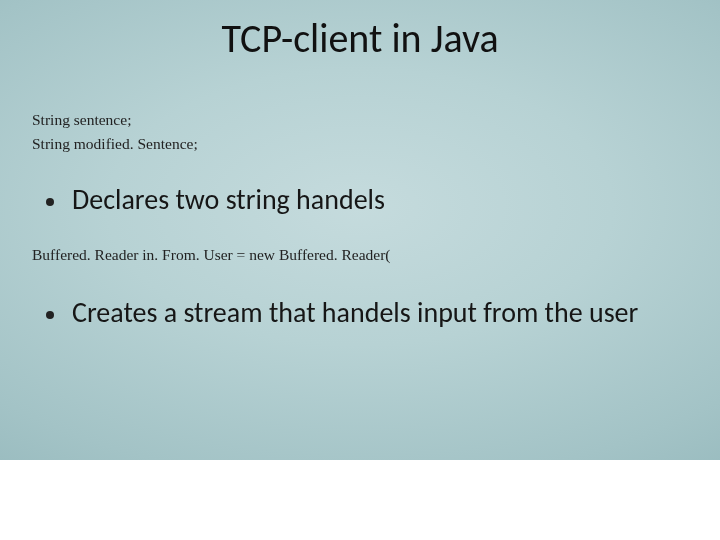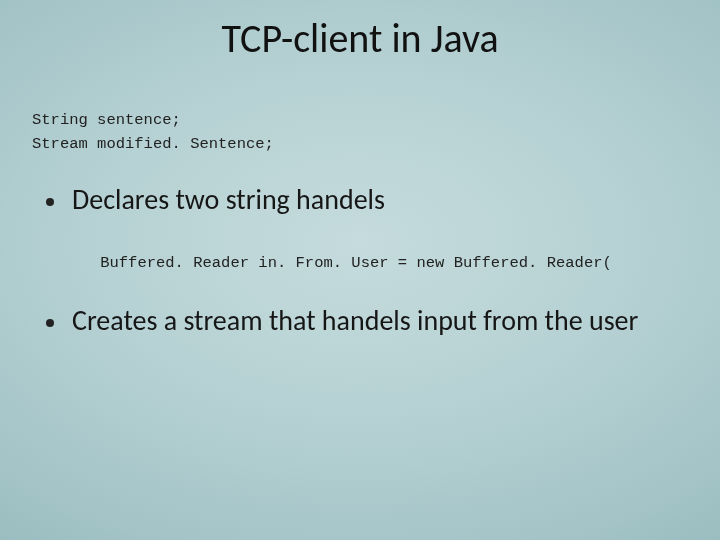--- a/index.html
+++ b/index.html
@@ -5,21 +5,21 @@
   html, body {
     margin: 0;
     padding: 0;
     width: 720px;
     height: 540px;
     overflow: hidden;
     font-family: Calibri, "Segoe UI", Arial, sans-serif;
   }
   .slide {
     width: 720px;
-    height: 540px;
+    height: 460px;
     background: radial-gradient(ellipse 140% 120% at 50% 45%,
       #c5dbdd 0%,
       #b7d2d4 25%,
       #a3c3c6 50%,
       #8eb3b7 72%,
       #6f9aa0 92%,
       #5e8a90 100%);
     position: relative;
     box-sizing: border-box;
     color: #1a1a1a;
@@ -37,21 +37,21 @@
   .body {
     position: absolute;
     top: 108px;
     left: 32px;
     right: 40px;
   }
   .code-line {
     font-size: 15.5px;
     line-height: 1.55;
     color: #222;
-    font-family: Liberation Mono, monospace;
+    font-family: Liberation Serif, serif;
   }
   .indent {
     padding-left: 28px;
   }
   .bullet-row {
     display: flex;
     align-items: flex-start;
     margin-top: 26px;
   }
   .bullet-row.second {
@@ -67,35 +67,34 @@
     margin-left: 14px;
     margin-right: 18px;
   }
   .bullet-text {
     font-size: 28px;
     line-height: 1.25;
     color: #161616;
     max-width: 600px;
   }
   .code-block-2 {
-    margin-top: 34px;
-    text-align: center;
+    margin-top: 26px;
   }
 </style>
 </head>
 <body>
 
 <div class="slide">
 
   <div class="title">TCP-client in Java</div>
 
   <div class="body">
 
     <div class="code-line">String sentence;</div>
-    <div class="code-line">Stream modified. Sentence;</div>
+    <div class="code-line">String modified. Sentence;</div>
 
     <div class="bullet-row">
       <div class="bullet-dot"></div>
       <div class="bullet-text">Declares two string handels</div>
     </div>
 
     <div class="code-block-2">
       <div class="code-line">Buffered. Reader in. From. User = new Buffered. Reader(</div>
     </div>
 

